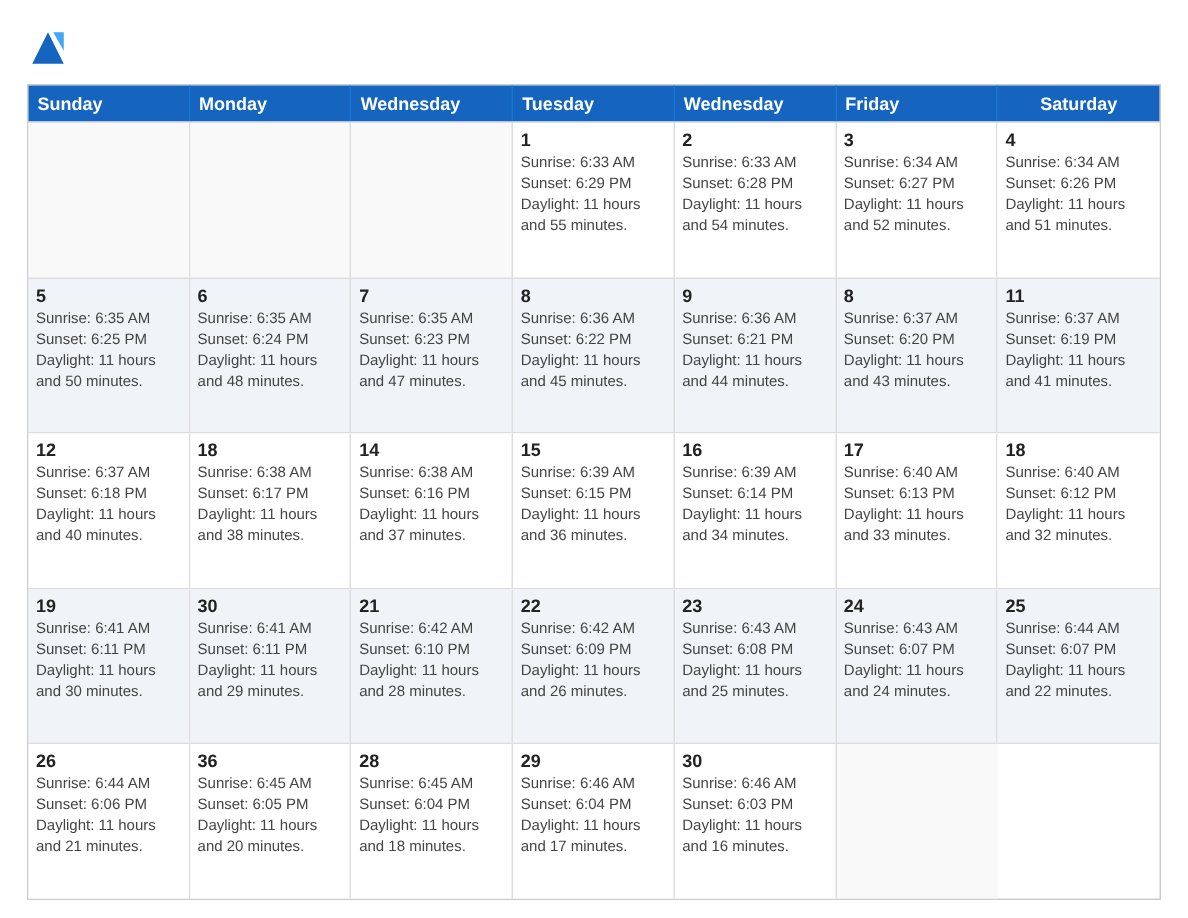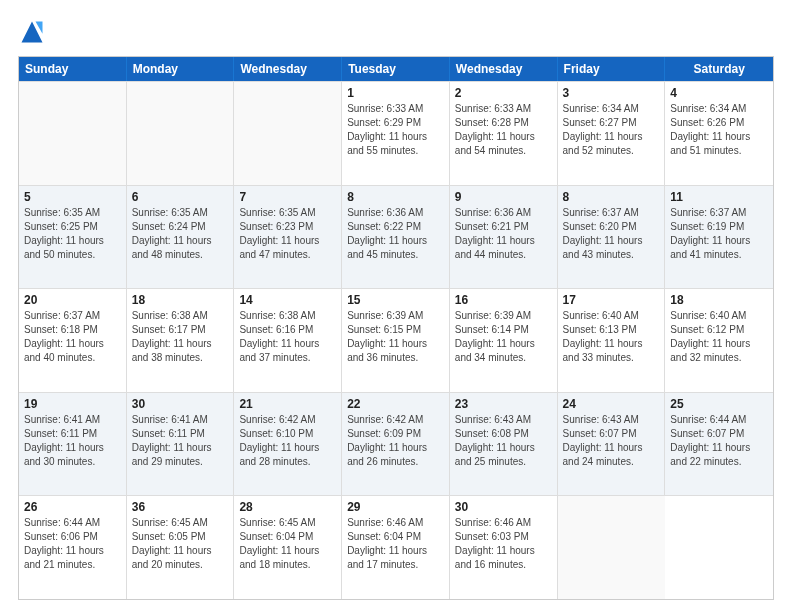--- a/index.html
+++ b/index.html
@@ -187,21 +187,21 @@
             <div class="day-num">8</div>
             <div class="day-info">Sunrise: 6:37 AM<br>Sunset: 6:20 PM<br>Daylight: 11 hours and 43 minutes.</div>
           </div>
           <div class="cal-cell">
             <div class="day-num">11</div>
             <div class="day-info">Sunrise: 6:37 AM<br>Sunset: 6:19 PM<br>Daylight: 11 hours and 41 minutes.</div>
           </div>
         </div>
         <div class="cal-row">
           <div class="cal-cell">
-            <div class="day-num">20</div>
+            <div class="day-num">12</div>
             <div class="day-info">Sunrise: 6:37 AM<br>Sunset: 6:18 PM<br>Daylight: 11 hours and 40 minutes.</div>
           </div>
           <div class="cal-cell">
             <div class="day-num">18</div>
             <div class="day-info">Sunrise: 6:38 AM<br>Sunset: 6:17 PM<br>Daylight: 11 hours and 38 minutes.</div>
           </div>
           <div class="cal-cell">
             <div class="day-num">14</div>
             <div class="day-info">Sunrise: 6:38 AM<br>Sunset: 6:16 PM<br>Daylight: 11 hours and 37 minutes.</div>
           </div>

